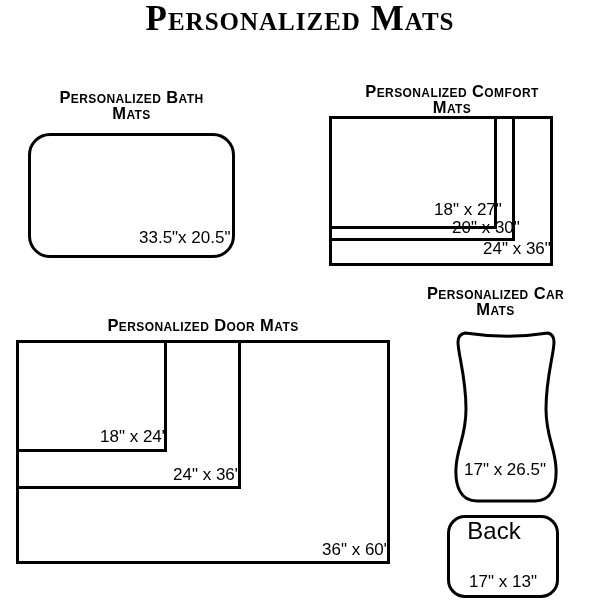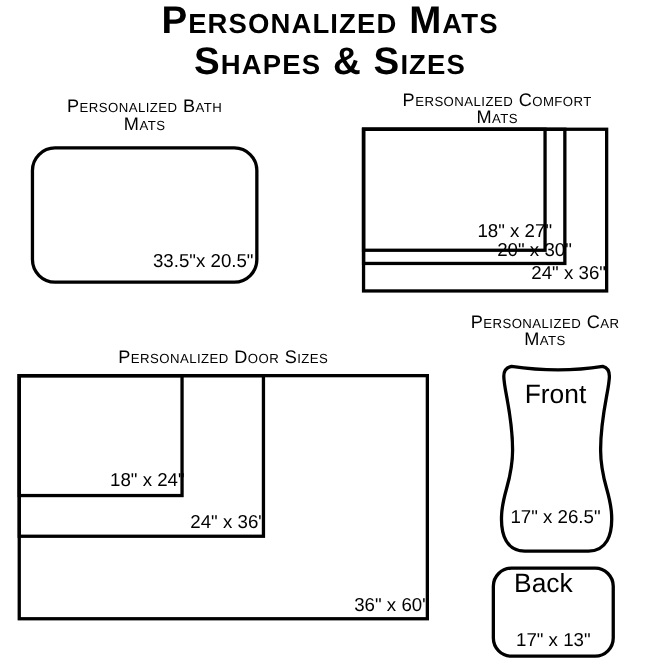--- a/index.html
+++ b/index.html
@@ -8,31 +8,31 @@
     width:600px;height:600px;
     background:#ffffff;
     font-family:"Liberation Sans", sans-serif;
     color:#000000;
     overflow:hidden;
   }
   
   .main-title{
     position:absolute;left:0;top:0;width:600px;
     text-align:center;
-    font-family:Liberation Sans, sans-serif;
+    font-family:Liberation Serif, serif;
     font-weight:bold;
     font-variant:small-caps;
     font-size:35px;line-height:37px;
     letter-spacing:1px;
   }
   
   .sec-head{
     position:absolute;
     text-align:center;
-    font-weight:normal;
+    font-weight:bold;
     font-variant:small-caps;
     font-size:16.5px;line-height:15.5px;
     letter-spacing:0.4px;
   }
   #bath-head{left:28px;top:90px;width:207px;}
   #comfort-head{left:336px;top:84px;width:232px;}
   #door-head{left:16px;top:318px;width:374px;}
   #car-head{left:413px;top:286px;width:165px;}
   
   .rect{
@@ -78,21 +78,20 @@
   #front-size{left:440px;width:130px;top:461px;}
   #back-size{left:447px;width:112px;top:573px;}
 </style>
 </head>
 <body>
 
 <div class="canvas">
 
   <div class="main-title">
     <div>Personalized Mats</div>
-    <div>Shapes &amp; Sizes</div>
   </div>
 
   <div class="sec-head" id="bath-head">
     <div>Personalized Bath</div>
     <div>Mats</div>
   </div>
   <div class="rect" id="bath-rect"></div>
   <div class="size-label" id="bath-size">33.5"x 20.5"</div>
 
   <div class="sec-head" id="comfort-head">
@@ -100,21 +99,21 @@
     <div>Mats</div>
   </div>
   <div class="rect" id="comfort-outer"></div>
   <div class="rect" id="comfort-mid"></div>
   <div class="rect" id="comfort-inner"></div>
   <div class="size-label" id="comfort-size-0">18" x 27"</div>
   <div class="size-label" id="comfort-size-1">20" x 30"</div>
   <div class="size-label" id="comfort-size-2">24" x 36"</div>
 
   <div class="sec-head" id="door-head">
-    <div>Personalized Door Sizes</div>
+    <div>Personalized Door Mats</div>
   </div>
   <div class="rect" id="door-outer"></div>
   <div class="rect" id="door-mid"></div>
   <div class="rect" id="door-inner"></div>
   <div class="size-label" id="door-size-0">18" x 24"</div>
   <div class="size-label" id="door-size-1">24" x 36"</div>
   <div class="size-label" id="door-size-2">36" x 60"</div>
 
   <div class="sec-head" id="car-head">
     <div>Personalized Car</div>
@@ -126,19 +125,18 @@
              C 112 9, 114 12, 114 17
              C 114 29, 106 52, 106 84
              C 106 112, 115 122, 116 143
              C 117 162, 111 176, 95 176
              L 37 176
              C 21 176, 15 162, 16 143
              C 17 122, 26 112, 26 84
              C 26 52, 18 29, 18 17
              C 18 12, 20 9, 25 8 Z" fill="#ffffff" stroke="#000000" stroke-width="3" stroke-linejoin="round"></path>
   </svg>
-  <div class="car-name" id="front-label">Front</div>
   <div class="car-size" id="front-size">17" x 26.5"</div>
   <div class="rect" id="back-rect"></div>
   <div class="car-name" id="back-label">Back</div>
   <div class="car-size" id="back-size">17" x 13"</div>
 
 </div>
 
 </body></html>

